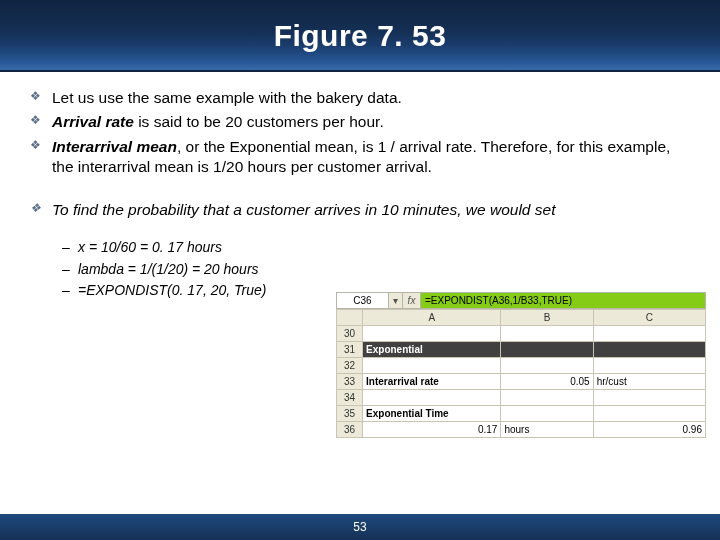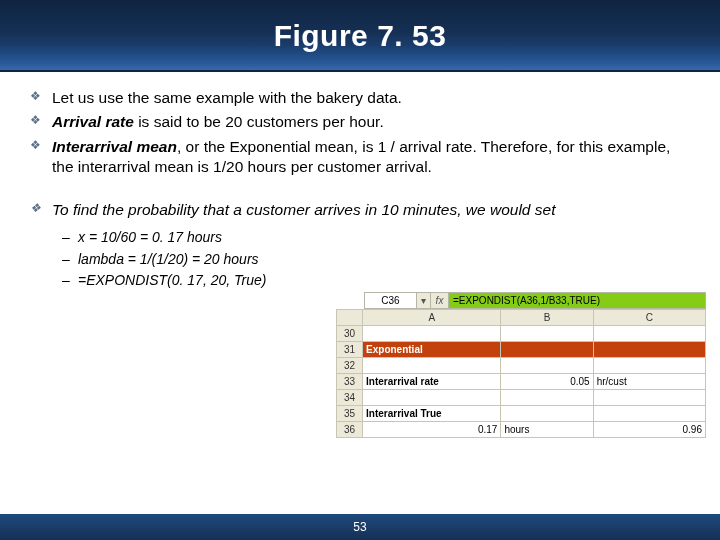--- a/index.html
+++ b/index.html
@@ -14,42 +14,42 @@
   .title-band h1 { color: #fff; font-size: 30px; font-weight: 700; letter-spacing: .5px; }
   .title-underline { position:absolute; left:0; right:0; bottom:0; height:2px; background:#0f2440; }
 
   .content { padding: 16px 38px 0 30px; font-size: 15.5px; color:#000; line-height: 1.32; }
   ul.main { list-style: none; }
   ul.main > li { position: relative; padding-left: 22px; margin-bottom: 4px; }
   ul.main > li::before {
     content: "❖"; position: absolute; left: 0; top: 1px; color:#5b6f87; font-size: 12px;
   }
   ul.main > li.gap-above { margin-top: 22px; font-style: italic; }
-  .sub { list-style: none; margin-top: 8px; }
+  .sub { list-style: none; margin-top: 18px; }
   .sub li { position: relative; padding-left: 26px; font-size: 14px; margin-bottom: 3px; }
   .sub li::before { content: "–"; position:absolute; left:10px; top:0; color:#000; }
 
   .excel-wrap { position:absolute; left: 336px; top: 292px; width: 370px; }
-  .formula-bar { display:flex; align-items:stretch; font-size:10px; border:1px solid #b6b6a8; background:#ece9d8; height:17px;margin-left:28px; }
+  .formula-bar { display:flex; align-items:stretch; font-size:10px; border:1px solid #b6b6a8; background:#ece9d8; height:17px; }
   .fb-name { width:52px; border-right:1px solid #b6b6a8; display:flex; align-items:center; justify-content:center; background:#fff; }
   .fb-drop { width:14px; border-right:1px solid #b6b6a8; display:flex; align-items:center; justify-content:center; color:#555; background:#ece9d8; }
   .fb-fx { width:18px; border-right:1px solid #b6b6a8; display:flex; align-items:center; justify-content:center; font-style:italic; color:#555; background:#ece9d8; }
   .fb-formula { flex:1; background:#84cc16; display:flex; align-items:center; padding-left:4px; }
 
   table.sheet { border-collapse: collapse; width:100%; font-size:10px; table-layout:fixed; }
   table.sheet th, table.sheet td { border:1px solid #c8c5b4; height:16px; padding:0 3px; overflow:hidden; white-space:nowrap; }
   table.sheet thead th { background:#ece9d8; font-weight:400; text-align:center; color:#333; }
   table.sheet tbody th { background:#ece9d8; font-weight:400; text-align:center; width:26px; color:#333; }
   col.rowhdr { width:26px; }
   col.cA { width:138px; }
   col.cB { width:92px; }
   col.cC { width:112px; }
   td.right { text-align:right; }
   td.bold { font-weight:700; }
-  td.sel { background:#c2410c; color:#fff; }
+  td.sel { background:#404040; color:#fff; }
   td.bb { border-bottom:1.5px solid #000; }
 
   .footer { position:absolute; left:0; right:0; bottom:0; height:26px; background: linear-gradient(to bottom,#1e4a7d 0%, #153055 100%); display:flex; align-items:center; justify-content:center; }
   .footer span { color:#fff; font-size:12px; }
 </style>
 </head>
 <body>
 <div class="slide">
 
 <div class="title-band">
@@ -121,21 +121,21 @@
         <td>hr/cust</td>
       </tr>
       <tr>
         <th>34</th>
         <td></td>
             <td></td>
             <td></td>
       </tr>
       <tr>
         <th>35</th>
-        <td class="bold">Interarrival True</td>
+        <td class="bold">Exponential Time</td>
         <td></td>
             <td></td>
       </tr>
       <tr>
         <th>36</th>
         <td class="right">0.17</td>
         <td>hours</td>
         <td class="right">0.96</td>
       </tr>
     </tbody>

